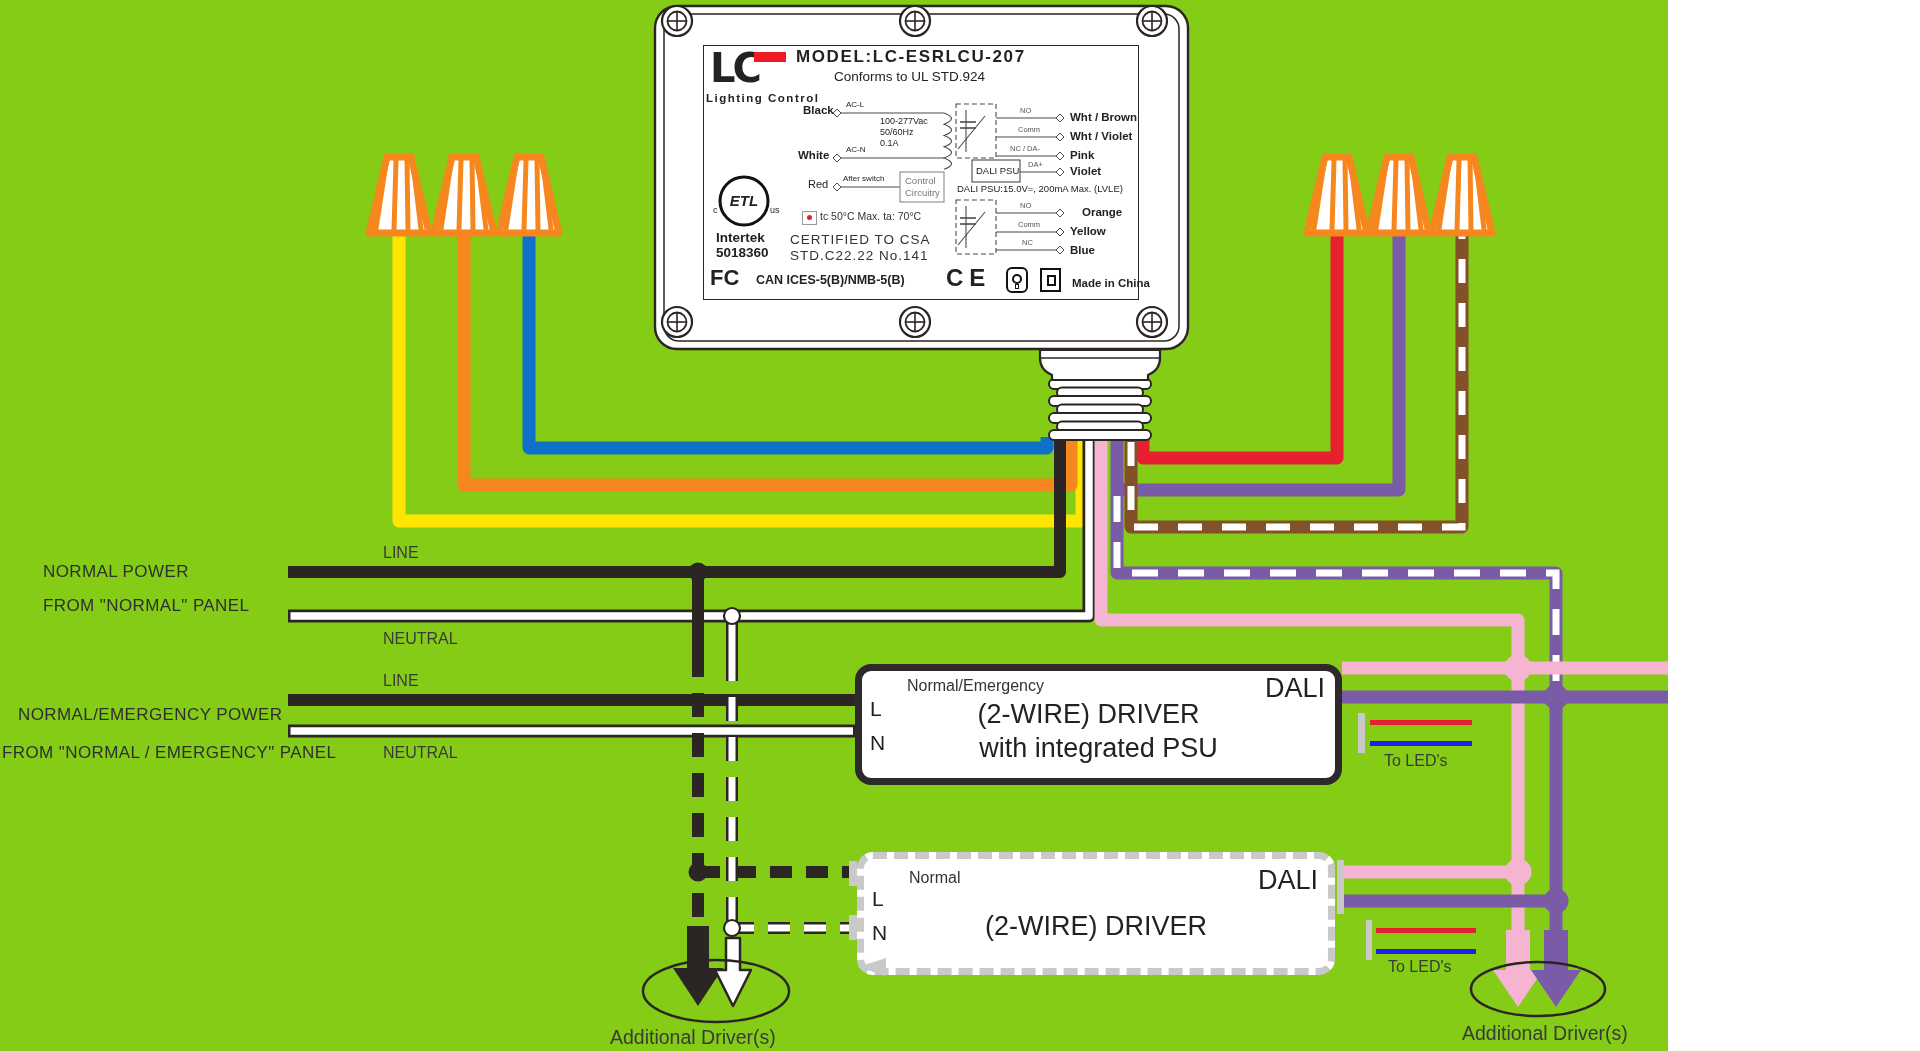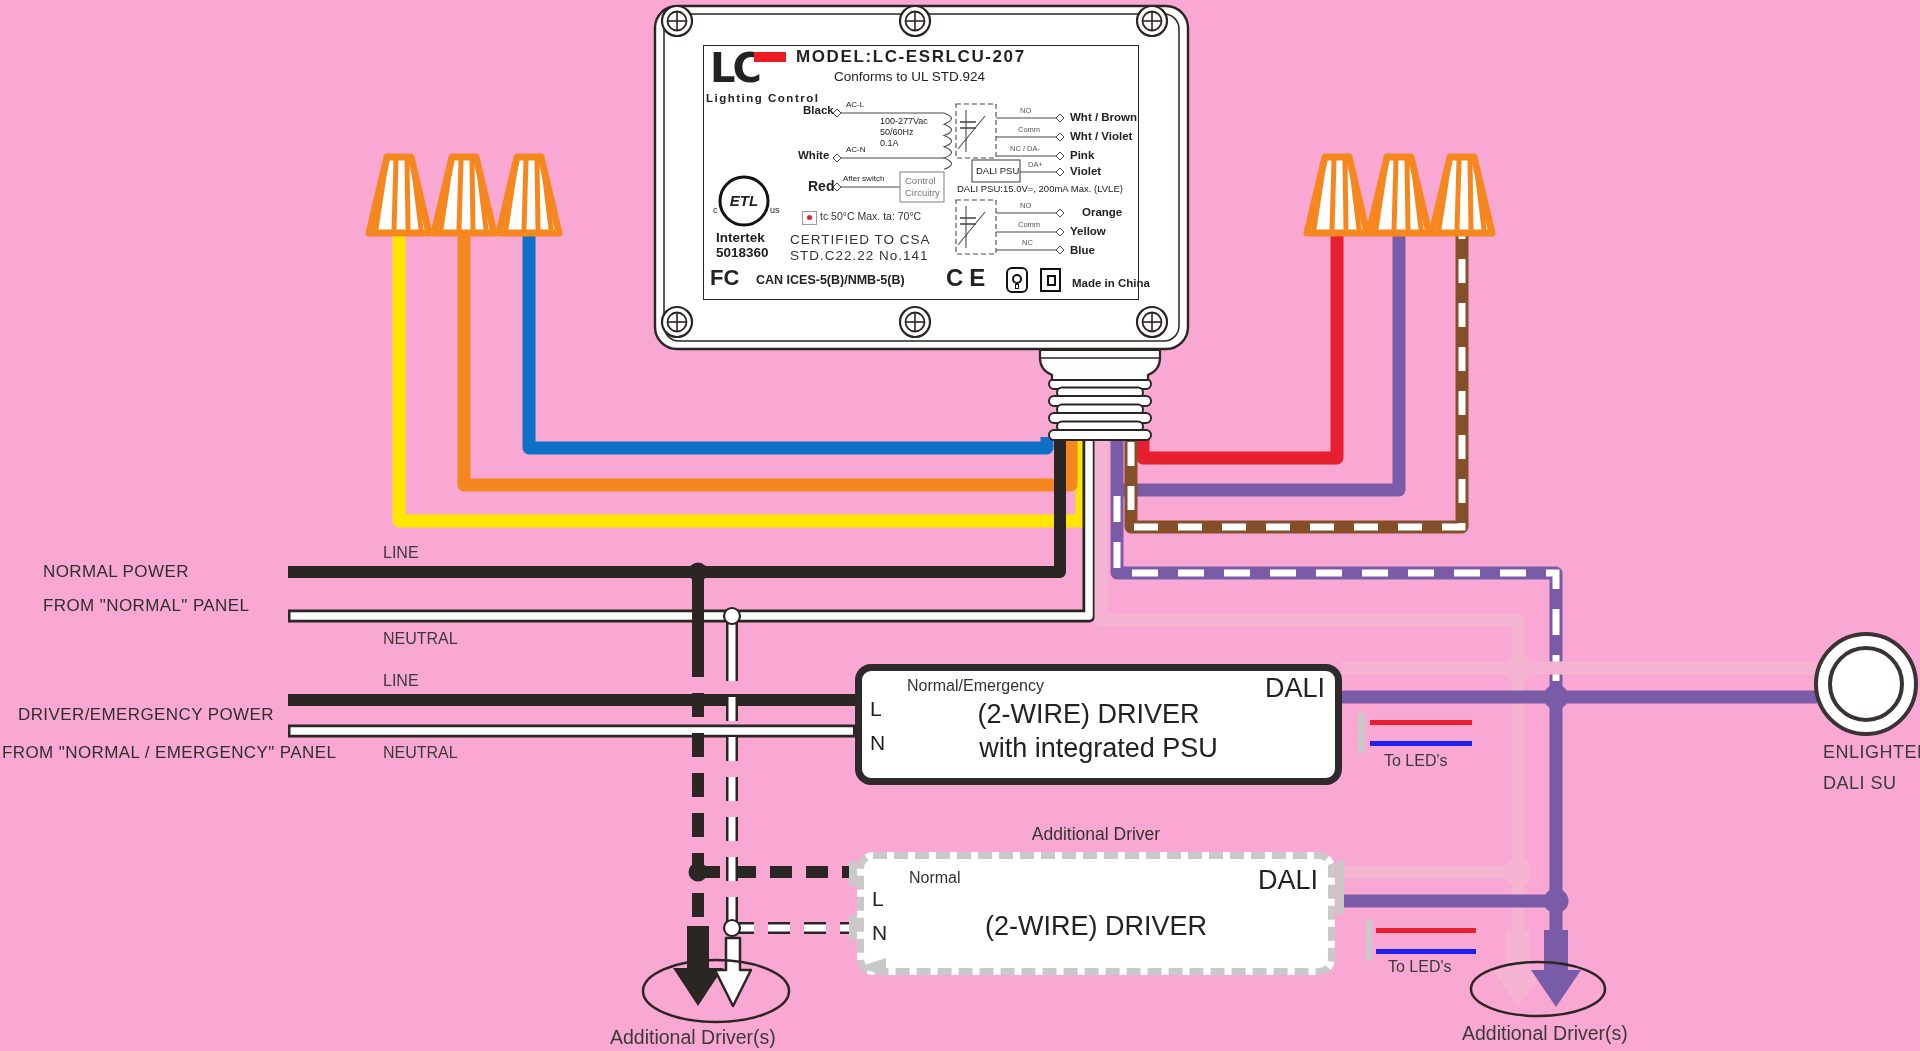--- a/index.html
+++ b/index.html
@@ -1,16 +1,16 @@
 <!DOCTYPE html>
 <html><head>
 <meta charset="utf-8">
 <style>
   html,body{margin:0;padding:0;background:#fff;font-family:"Liberation Sans",sans-serif;}
-  #stage{position:relative;width:1920px;height:1051px;background:#f9a8d4;overflow:hidden;}
+  #stage{position:relative;width:1668px;height:1051px;background:#84cc16;overflow:hidden;}
   #wires{position:absolute;left:0;top:0;z-index:1;}
   .t{position:absolute;color:#3a3a3a;white-space:nowrap;z-index:4;}
   .panel{position:absolute;left:703px;top:45px;width:434px;height:253px;background:#fff;
          border:1.6px solid #2b2523;z-index:3;}
   .panel .t{color:#222;}
   .box-main{position:absolute;left:855px;top:652px;width:487px;height:121px;background:#fff;
             border:7px solid #2e2a2b;border-radius:16px;box-sizing:border-box;z-index:3;margin-top:12px;}
   .box-add{position:absolute;left:857px;top:852px;width:478px;height:123px;background:#fff;
            border:7px dashed #c9c9c9;border-radius:16px;box-sizing:border-box;z-index:3;}
   .tab{position:absolute;background:#c9c9c9;z-index:2;}
@@ -230,21 +230,21 @@
   <div class="t" style="left:92px;top:1px;font-size:17px;font-weight:bold;letter-spacing:1.6px;">MODEL:LC-ESRLCU-207</div>
   <div class="t" style="left:130px;top:23px;font-size:13.5px;">Conforms to UL STD.924</div>
 
   <div class="t" style="left:99px;top:58px;font-size:11.5px;font-weight:bold;">Black</div>
   <div class="t" style="left:142px;top:54px;font-size:8px;">AC-L</div>
   <div class="t" style="left:176px;top:70px;font-size:9px;">100-277Vac</div>
   <div class="t" style="left:176px;top:81px;font-size:9px;">50/60Hz</div>
   <div class="t" style="left:176px;top:92px;font-size:9px;">0.1A</div>
   <div class="t" style="left:94px;top:103px;font-size:11.5px;font-weight:bold;">White</div>
   <div class="t" style="left:142px;top:99px;font-size:8px;">AC-N</div>
-  <div class="t" style="left:104px;top:132px;font-size:14px;font-weight:bold;">Red</div>
+  <div class="t" style="left:104px;top:132px;font-size:11px;font-weight:normal;">Red</div>
   <div class="t" style="left:139px;top:128px;font-size:8px;">After switch</div>
   <div class="t" style="left:201px;top:129px;font-size:9.5px;color:#777;">Control</div>
   <div class="t" style="left:201px;top:141px;font-size:9.5px;color:#777;">Circuitry</div>
 
   <div class="t" style="left:25px;top:146px;width:30px;text-align:center;font-size:15px;font-weight:bold;font-style:italic;">ETL</div>
   <div class="t" style="left:9px;top:159px;font-size:9px;">c</div>
   <div class="t" style="left:66px;top:159px;font-size:9px;">us</div>
   <div class="t" style="left:12px;top:184px;font-size:13.5px;font-weight:bold;">Intertek</div>
   <div class="t" style="left:12px;top:199px;font-size:13.5px;font-weight:bold;">5018360</div>
 
@@ -282,39 +282,38 @@
   <div class="t" style="left:314px;top:174px;font-size:7.5px;color:#555;">Comm</div>
   <div class="t" style="left:366px;top:179px;font-size:11.5px;font-weight:bold;">Yellow</div>
   <div class="t" style="left:318px;top:192px;font-size:7.5px;color:#555;">NC</div>
   <div class="t" style="left:366px;top:198px;font-size:11.5px;font-weight:bold;">Blue</div>
 </div>
 
 <div class="t pwr" style="left:43px;top:562px;">NORMAL POWER</div>
 <div class="t pwr" style="left:43px;top:596px;">FROM "NORMAL" PANEL</div>
 <div class="t wirelbl" style="left:383px;top:544px;">LINE</div>
 <div class="t wirelbl" style="left:383px;top:630px;">NEUTRAL</div>
-<div class="t pwr" style="left:18px;top:705px;">DRIVER/EMERGENCY POWER</div>
+<div class="t pwr" style="left:18px;top:705px;">NORMAL/EMERGENCY POWER</div>
 <div class="t pwr" style="left:2px;top:743px;">FROM "NORMAL / EMERGENCY" PANEL</div>
 <div class="t wirelbl" style="left:383px;top:672px;">LINE</div>
 <div class="t wirelbl" style="left:383px;top:744px;">NEUTRAL</div>
 
 <div class="box-main">
   <div class="t" style="left:45px;top:6px;font-size:16px;color:#333;">Normal/Emergency</div>
   <div class="t" style="left:8px;top:26px;font-size:21px;color:#222;">L</div>
   <div class="t" style="left:8px;top:60px;font-size:21px;color:#222;">N</div>
   <div class="t" style="right:10px;top:2px;font-size:27px;color:#222;">DALI</div>
   <div class="t" style="left:60px;right:80px;top:28px;text-align:center;font-size:27px;color:#222;">(2-WIRE) DRIVER</div>
   <div class="t" style="left:60px;right:60px;top:62px;text-align:center;font-size:27px;color:#222;">with integrated PSU</div>
 </div>
 <div class="tab" style="left:1358px;top:713px;width:7px;height:40px;"></div>
 <div class="ledline" style="left:1370px;top:720px;width:102px;background:#E6202E;"></div>
 <div class="ledline" style="left:1370px;top:741px;width:102px;background:#2020EE;"></div>
 <div class="t" style="left:1384px;top:752px;font-size:16px;">To LED's</div>
 
-<div class="t" style="left:857px;top:824px;width:478px;text-align:center;font-size:17.5px;color:#333;">Additional Driver</div>
 <div class="box-add">
   <div class="t" style="left:45px;top:10px;font-size:16px;color:#333;">Normal</div>
   <div class="t" style="left:8px;top:28px;font-size:21px;color:#222;">L</div>
   <div class="t" style="left:8px;top:62px;font-size:21px;color:#222;">N</div>
   <div class="t" style="right:10px;top:6px;font-size:27px;color:#222;">DALI</div>
   <div class="t" style="left:60px;right:60px;top:52px;text-align:center;font-size:27px;color:#222;">(2-WIRE) DRIVER</div>
 </div>
 <div class="tab" style="left:849px;top:861px;width:8px;height:25px;"></div>
 <div class="tab" style="left:849px;top:915px;width:8px;height:25px;"></div>
 <div class="tab" style="left:1337px;top:860px;width:7px;height:54px;"></div>

